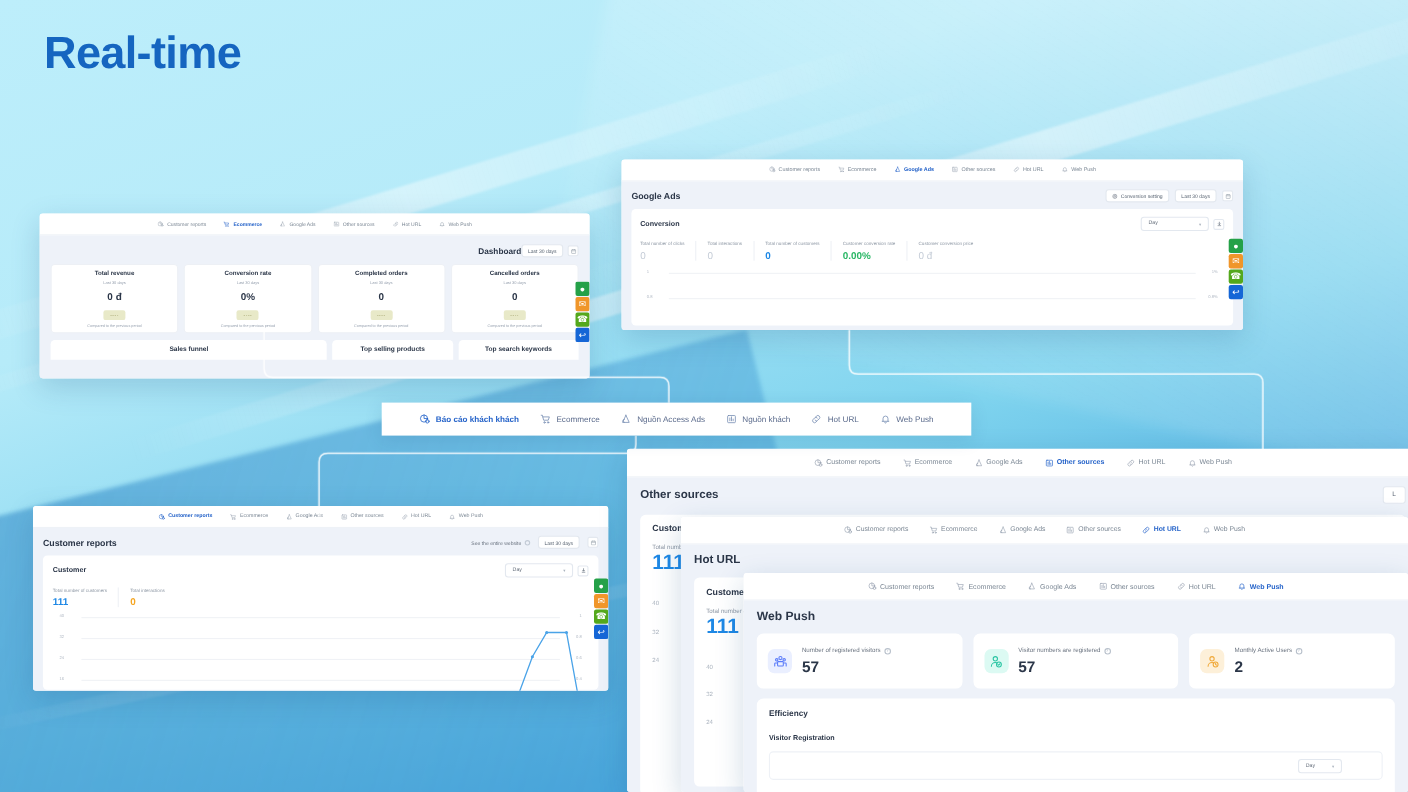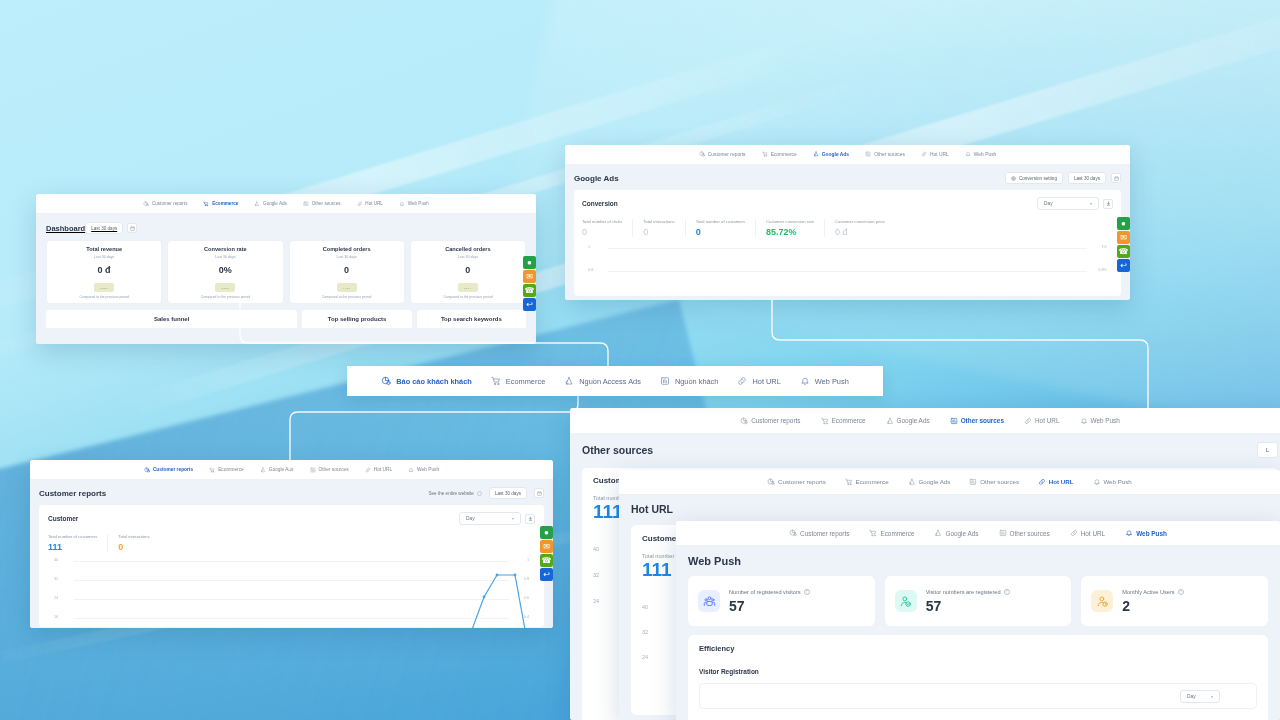--- a/index.html
+++ b/index.html
@@ -81,21 +81,21 @@
   
   .floatbar { position:absolute; display:flex; flex-direction:column; z-index:30; }
   .floatbar i {
     display:flex; align-items:center; justify-content:center;
     font-style:normal; color:#fff;
   }
 
   
   #p-dashboard { left:36px; top:194px; width:500px; height:150px; border-radius:3px; }
   #p-dashboard .panel-body { height:130px; padding:8px 10px; }
-  .dash-head { display:flex; align-items:center; justify-content:flex-start; margin-bottom:6px;text-decoration:underline; }
+  .dash-head { display:flex; align-items:center; justify-content:flex-end; margin-bottom:6px; }
   .dash-title { font-size:7.5px; }
   .pill {
     background:#fff; border:1px solid #e3e8ef; border-radius:3px;
     font-size:4.6px; color:#5a6573; padding:2.5px 5px; white-space:nowrap;
   }
   .icon-box { width:10px; height:10px; border:1px solid #e3e8ef; border-radius:2px; background:#fff;
               display:flex;align-items:center;justify-content:center; }
   .stat-row { display:flex; gap:5px; }
   .stat {
     flex:1; background:#fff; border-radius:4px; border:1px solid #edf0f5;
@@ -221,20 +221,21 @@
   <g fill="none" stroke="#ffffff" stroke-width="1.4" opacity=".92">
     <path d="M 240 300 L 240 335 Q 240 343 248 343 L 600 343 Q 608 343 608 351 L 608 366"></path>
     <path d="M 760 300 L 760 335 Q 760 343 768 343 L 1140 343 Q 1148 343 1148 351 L 1148 360" opacity="0"></path>
     <path d="M 760 300 L 760 330 Q 760 338 752 338 L 690 338 Q 682 338 682 346 L 682 366" opacity="0"></path>
     <path d="M 772 300 L 772 332 Q 772 340 780 340 L 1140 340 Q 1148 340 1148 348 L 1148 410"></path>
     <path d="M 290 470 L 290 420 Q 290 412 298 412 L 570 412 Q 578 412 578 404 L 578 396"></path>
   </g>
 </svg>
 
 <div id="headline">
+  <div>Real-time</div>
 </div>
 
 <div class="panel" id="p-dashboard">
   <div class="panel-nav" style="font-size:4.6px;">
       <div class="nav-item">
         <span class="nav-ico" style="width:5.8px;height:5.8px">
           <svg width="5.8" height="5.8" viewBox="0 0 20 20" fill="none" stroke="#9aa4b2" stroke-width="1.5" stroke-linecap="round" stroke-linejoin="round">
             <circle cx="9" cy="9" r="6.5"></circle>
             <path d="M9 2.5v6.5h6.5"></path>
             <circle cx="15" cy="14" r="3.2"></circle>
@@ -450,21 +451,21 @@
           <div class="metric">
        <div class="metric-lbl">Total interactions</div>
        <div class="metric-val " style="">0</div>
      </div>
           <div class="metric">
        <div class="metric-lbl">Total number of customers</div>
        <div class="metric-val blue" style="">0</div>
      </div>
           <div class="metric">
        <div class="metric-lbl">Customer conversion rate</div>
-       <div class="metric-val green" style="">85.72%</div>
+       <div class="metric-val green" style="">0.00%</div>
      </div>
           <div class="metric">
        <div class="metric-lbl">Customer conversion price</div>
        <div class="metric-val " style="">0 đ</div>
      </div>
         </div>
       <div class="gl-wrap">
         <div class="gl-row">
           <span class="gl-left">1</span>
           <div class="gridline"></div>

